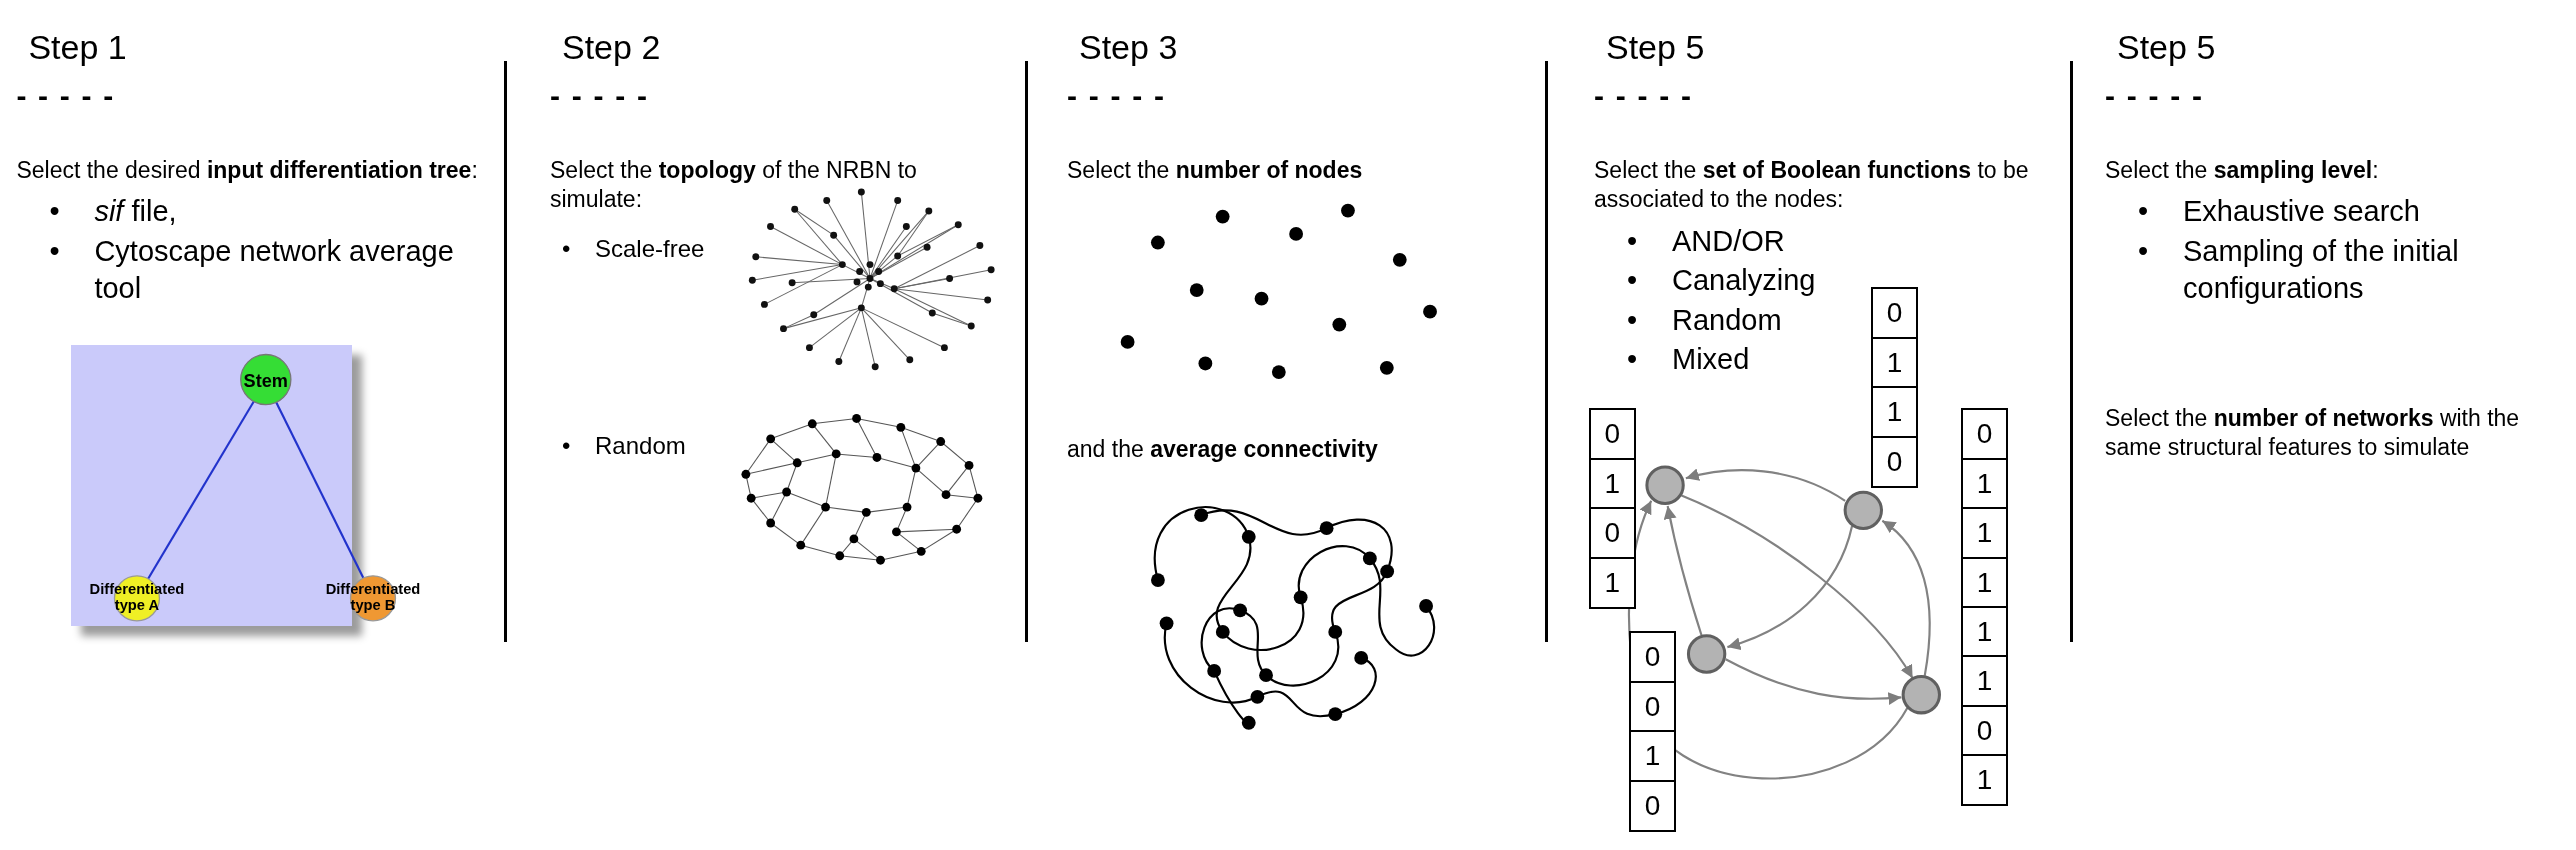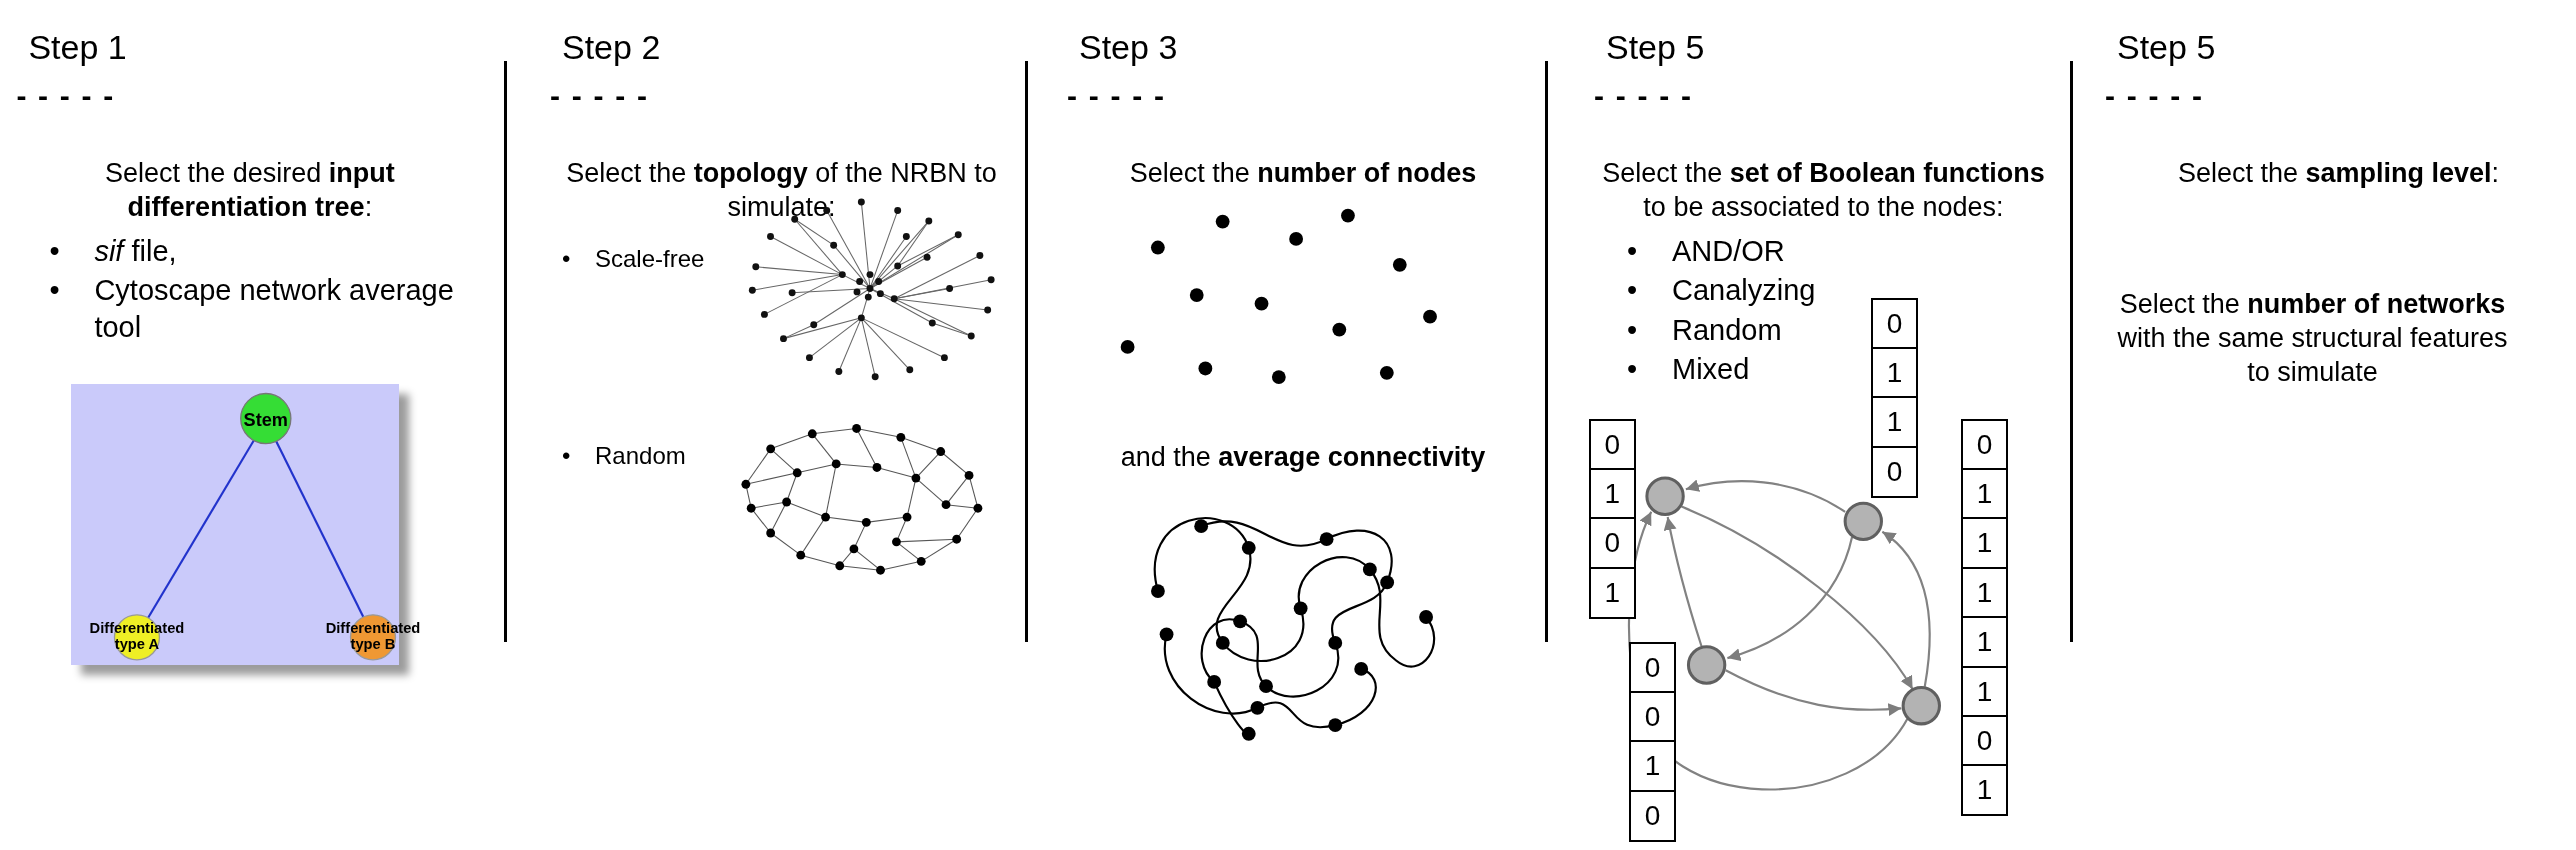--- a/index.html
+++ b/index.html
@@ -4,30 +4,30 @@
 <style>
   html,body { margin:0; padding:0; }
   body {
     width:2576px; height:851px; background:#ffffff; position:relative;
     overflow:hidden; color:#000;
     font-family:"Liberation Sans", sans-serif;
   }
   .col { position:absolute; top:15.6px; }
   .step-title { font-size:34px; font-weight:normal; margin:12px; }
   .dashes { font-size:30px; font-weight:bold; letter-spacing:1.7px; margin-top:7px; }
-  .body-text { font-size:27px; line-height:1.27; margin:0;text-align:center; }
+  .body-text { font-size:23px; line-height:1.27; margin:0; }
   .intro { margin-top:43px; }
   ul.blist { list-style:none; margin:8.7px 0 0 0; padding-left:33px; font-size:29px; line-height:1.27; }
   ul.blist li { position:relative; padding-left:45px; margin-bottom:2.6px; }
   ul.blist li::before { content:"\2022"; position:absolute; left:0; top:0; }
   .divider { position:absolute; width:2.6px; background:#000; top:61px; height:581px; }
 
   
   .tree-box {
-    position:relative; width:328px; height:281px; background:#cacafa;
+    position:relative; width:281px; height:281px; background:#cacafa;
     margin:38px 0 0 55px; box-shadow:10.4px 10.4px 7.8px #9c9c9c;
   }
   .tree-box svg { position:absolute; left:0; top:0; }
 
   
   .s2row { display:flex; align-items:flex-start; }
   .s2row .bullet-label { width:177px; font-size:24px; position:relative; padding-left:45px; box-sizing:border-box; flex:none; }
   .s2row .bullet-label::before { content:"\2022"; position:absolute; left:12px; top:0; }
   .s2row-1 { margin-top:21px; }
   .s2row-2 { margin-top:48px; }
@@ -377,15 +377,19 @@
       <div class="tcell">0</div>
       <div class="tcell">1</div>
     </div>
   </div>
 </div>
 
 <div class="col" style="left:2105px; width:467px">
   <h2 class="step-title">Step 5</h2>
   <div class="dashes">- - - - -</div>
   <p class="body-text intro"><span>Select the </span><b>sampling level</b><span>:</span></p>
+  <ul class="blist">
+    <li>Exhaustive search</li>
+    <li>Sampling of the initial configurations</li>
+  </ul>
   <p class="body-text s5-second"><span>Select the </span><b>number of networks</b><span> with the same structural features to simulate</span></p>
 </div>
 
 
 </body></html>

